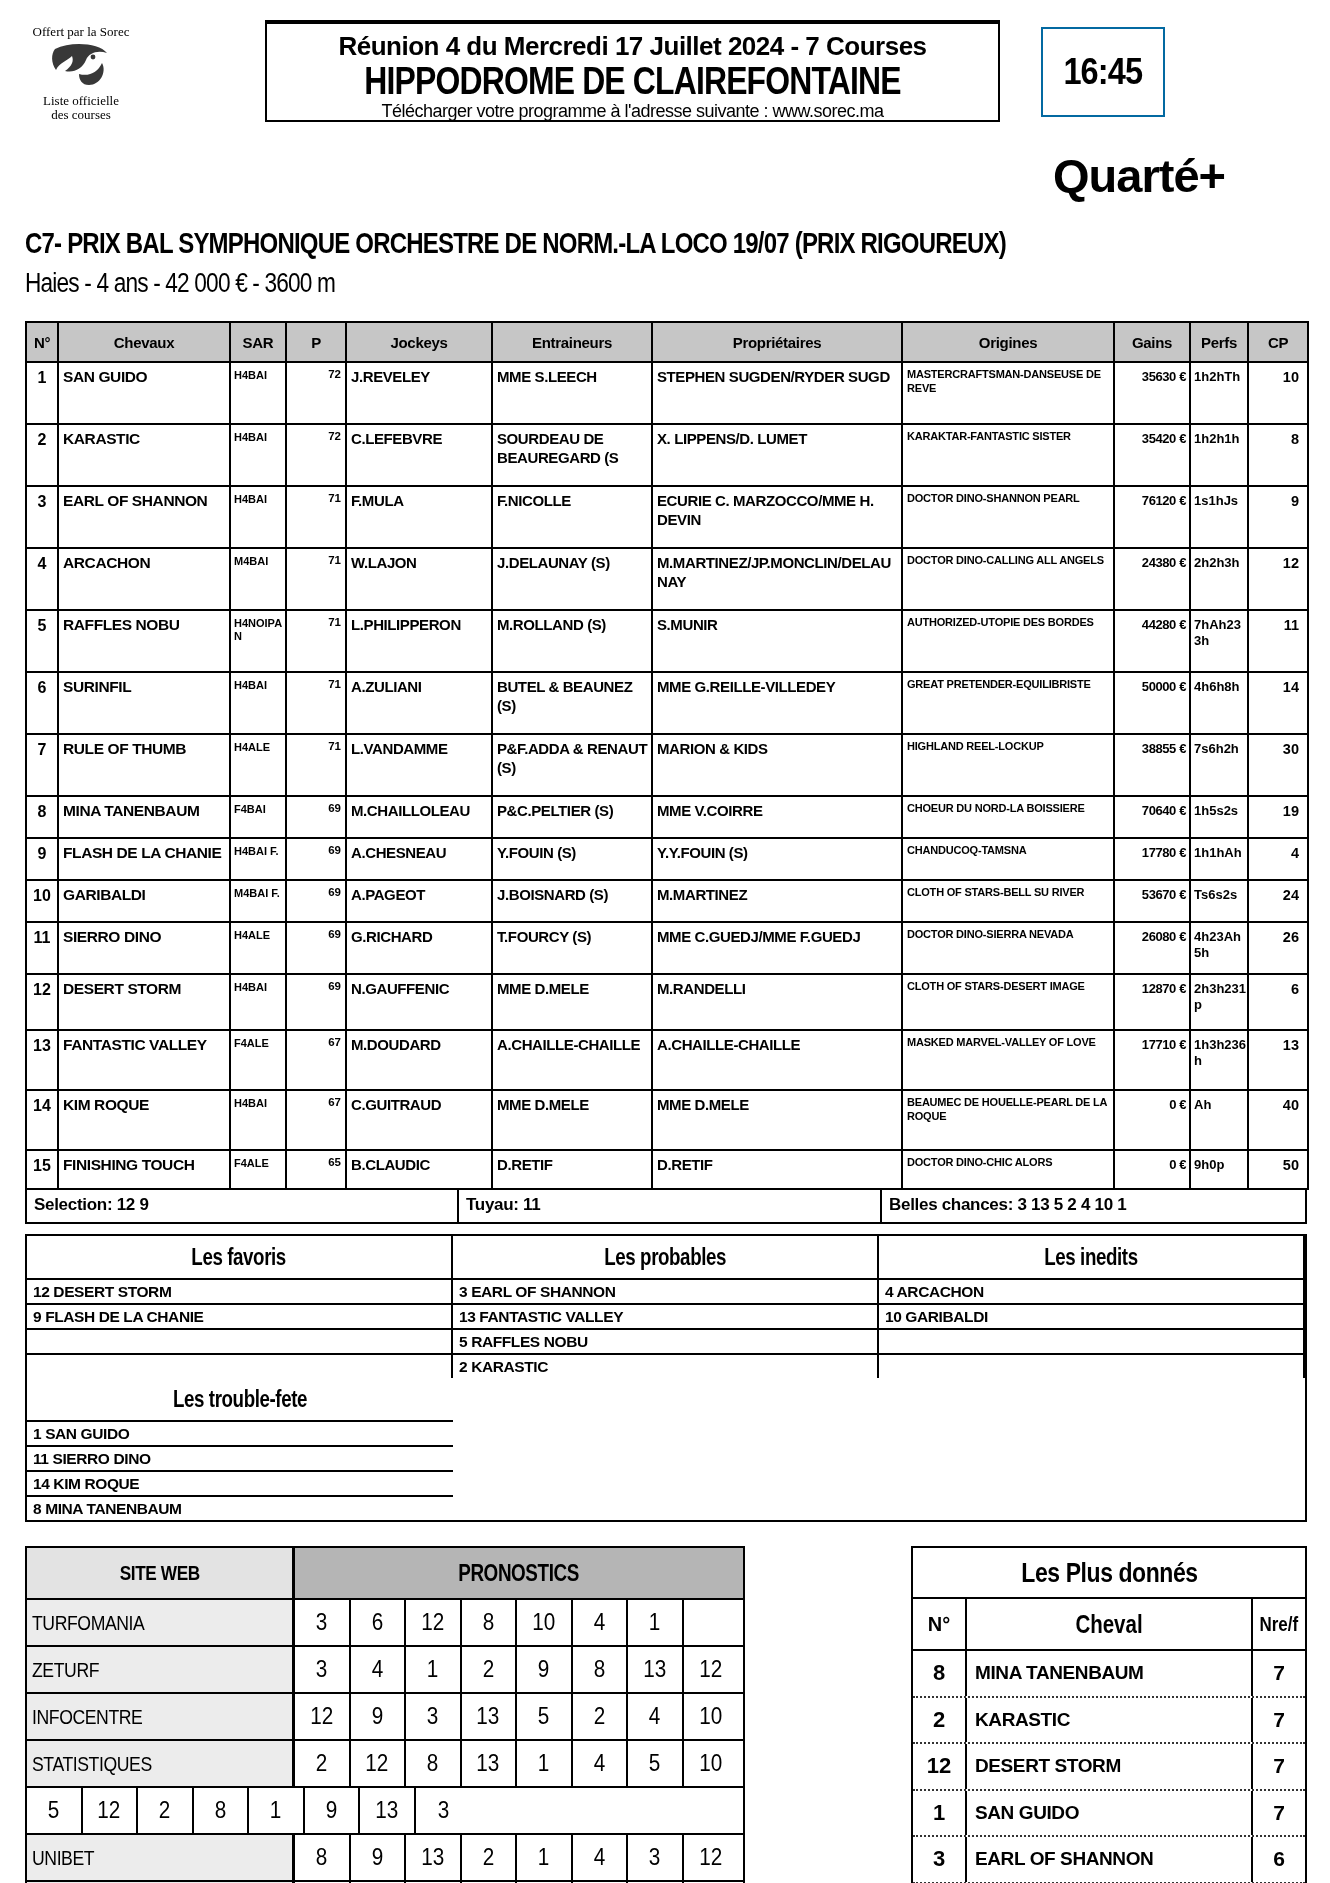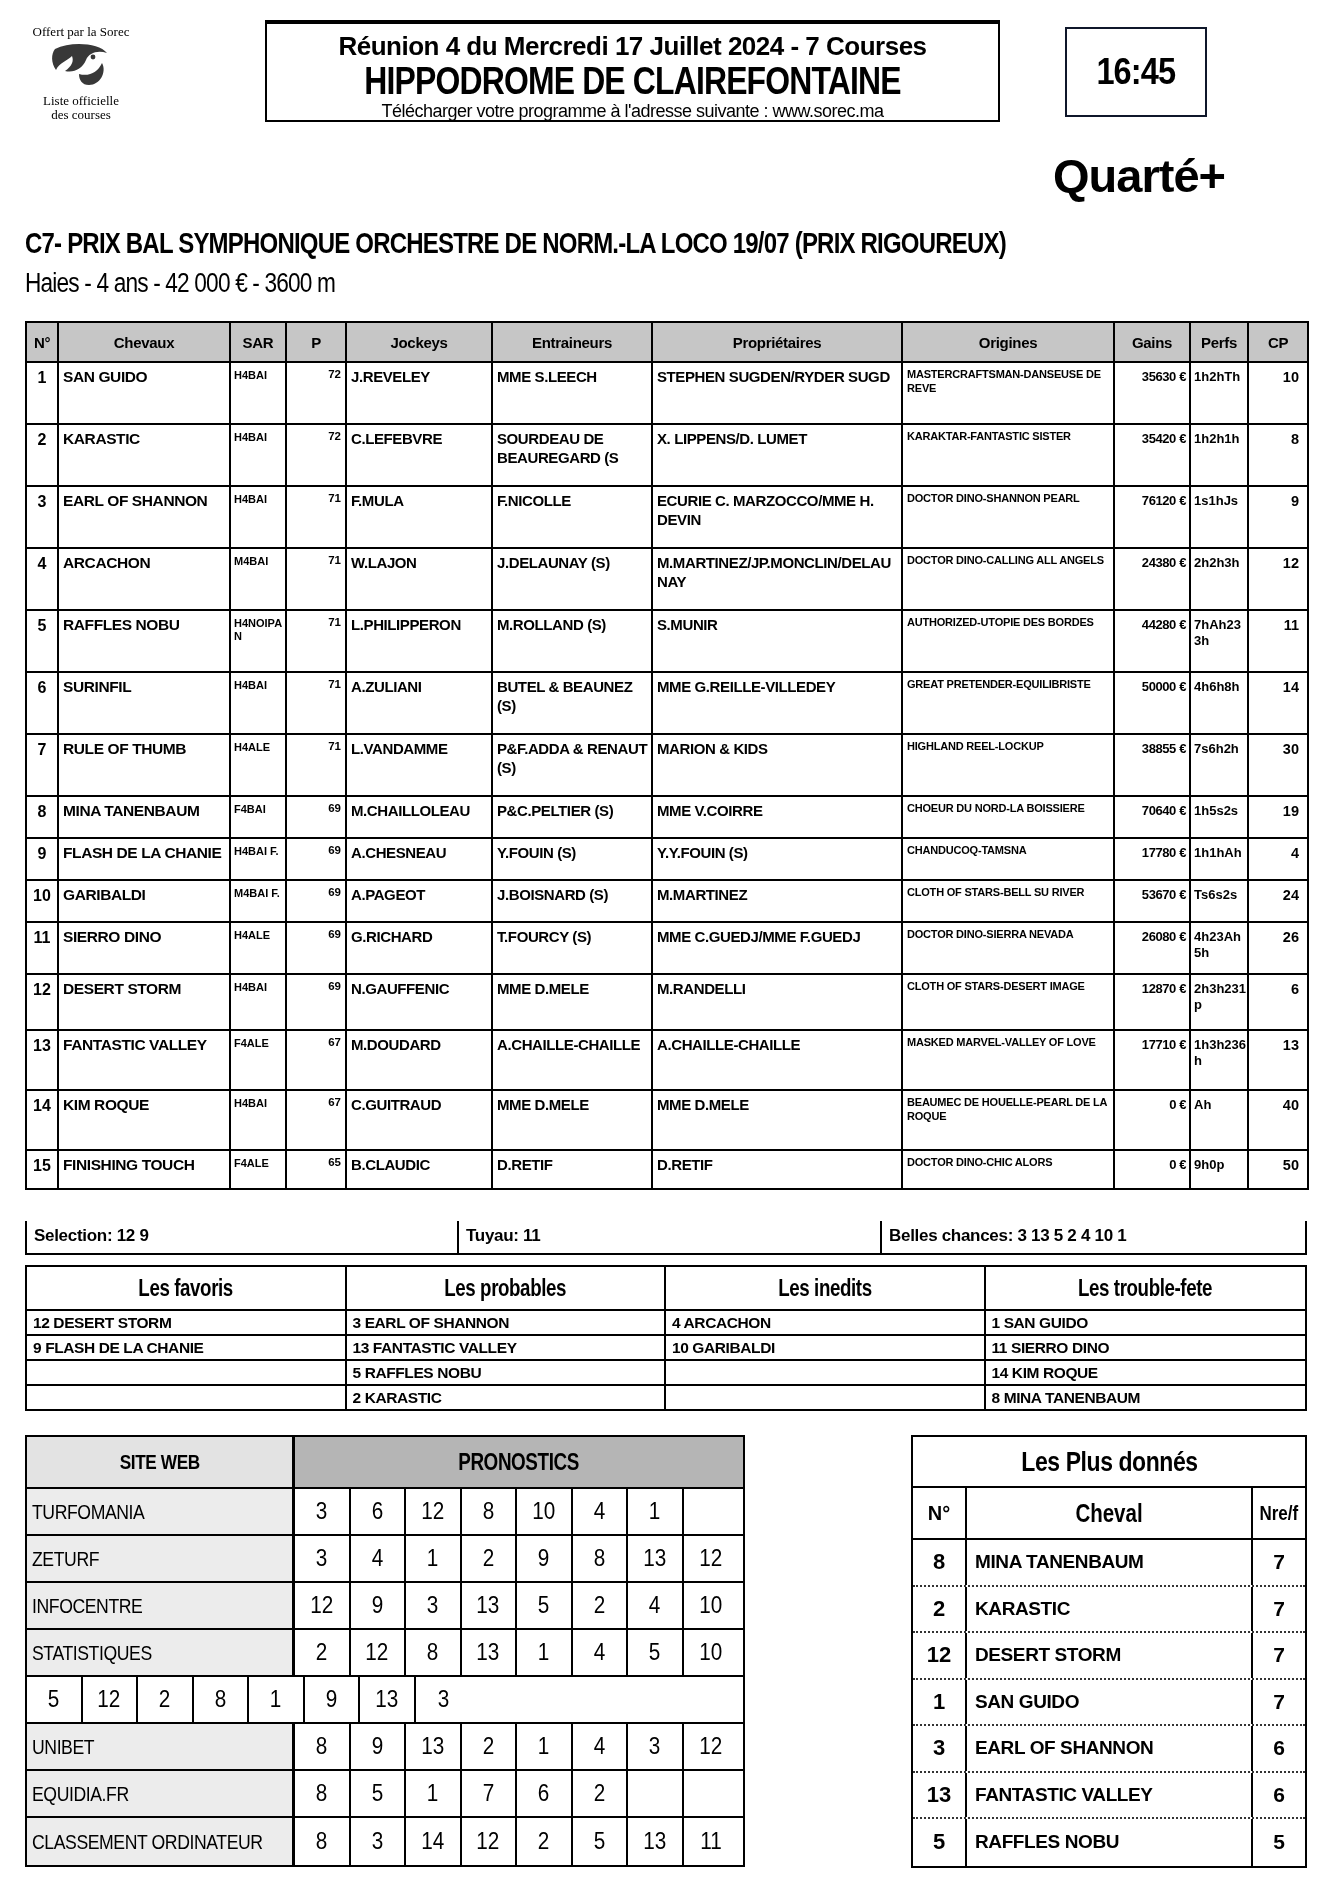--- a/index.html
+++ b/index.html
@@ -13,22 +13,22 @@
   .logo-box { position:absolute; left:-3px; top:-4px; width:118px; text-align:center;
     font-family:"Liberation Serif", serif; font-weight:normal; }
   .logo-top { font-size:13px; }
   .logo-svg { display:block; margin:1px auto; }
   .logo-b1, .logo-b2 { font-size:13px; line-height:1.1; }
   .meet-box { position:absolute; left:240px; top:-6px; width:735px; height:100px;
     border:2px solid #000; box-shadow:0 -2px 0 #000; text-align:center; padding-top:7px; }
   .meet-1 { font-size:26px; font-weight:bold; letter-spacing:-0.5px; }
   .meet-2 { font-size:38px; font-weight:bold; transform:scaleX(0.84); letter-spacing:-1px; line-height:1.0; }
   .meet-3 { font-size:18px; letter-spacing:-0.5px; margin-top:1px; }
-  .time-box { position:absolute; left:1040px; top:-1px; width:142px; height:90px;
-    border:2px solid #0f172a; display:flex; align-items:center; justify-content:center;
+  .time-box { position:absolute; left:1016px; top:-1px; width:124px; height:90px;
+    border:2px solid #0369a1; display:flex; align-items:center; justify-content:center;
     font-size:37px; font-weight:bold; letter-spacing:-1px; transform-origin:center; }
   .time-box span{ display:inline-block; transform:scaleX(0.88); }
   
   .bet-type { margin-top:22px; height:52px; text-align:right; padding-right:82px;
     font-size:47px; font-weight:bold; letter-spacing:-1px; line-height:1.0; }
   
   .race-title { margin-top:22px; font-size:30px; font-weight:bold; white-space:nowrap;
     transform:scaleX(0.80); transform-origin:left center; letter-spacing:-1px; }
   .race-cond { margin-top:8px; font-size:27px; transform:scaleX(0.84);
     transform-origin:left center; letter-spacing:-1px; }
@@ -48,27 +48,27 @@
   td.c-pf { font-weight:bold; font-size:13px; padding:6px 0 0 3px; word-break:break-all; line-height:1.2; }
   td.c-cp { font-weight:bold; font-size:14.5px; text-align:right; padding:6px 8px 0 0; }
   tbody tr:nth-of-type(-n+7) { height:62px; }
   tbody tr:nth-of-type(8), tbody tr:nth-of-type(9), tbody tr:nth-of-type(10) { height:42px; }
   tbody tr:nth-of-type(11) { height:52px; }
   tbody tr:nth-of-type(12) { height:56px; }
   tbody tr:nth-of-type(13) { height:60px; }
   tbody tr:nth-of-type(14) { height:60px; }
   tbody tr:nth-of-type(15) { height:37px; }
   
-  .selbar { display:flex; width:1282px; border:2px solid #000; border-top:none; height:34px;margin-top:31px; }
+  .selbar { display:flex; width:1282px; border:2px solid #000; border-top:none; height:34px; }
   .selbar > div { font-size:17px; font-weight:bold; padding:5px 0 0 7px; letter-spacing:-0.3px; }
   .sel-1 { width:432px; border-right:2px solid #000; }
   .sel-2 { width:423px; border-right:2px solid #000; }
   .sel-3 { flex:1; }
   
-  .picks { margin-top:10px; width:1282px; display:grid; grid-template-columns:repeat(4, 1fr);
+  .picks { margin-top:10px; width:1282px; display:grid; grid-template-columns:repeat(3, 1fr);
     border:2px solid #000; }
   .pick-col { border-right:2px solid #000; }
   .pick-col:last-child { border-right:none; }
   .pick-head { height:42px; display:flex; align-items:center; justify-content:center;
     font-size:24px; font-weight:bold; }
   .pick-head span { transform:scaleX(0.78); letter-spacing:-0.5px; white-space:nowrap; }
   .pick-item { height:25px; border-top:2px solid #000; font-size:15.5px; font-weight:bold;
     padding:3px 0 0 6px; letter-spacing:-0.4px; }
   
   .bottom { margin-top:24px; width:1282px; display:flex; justify-content:space-between; align-items:flex-start; }

